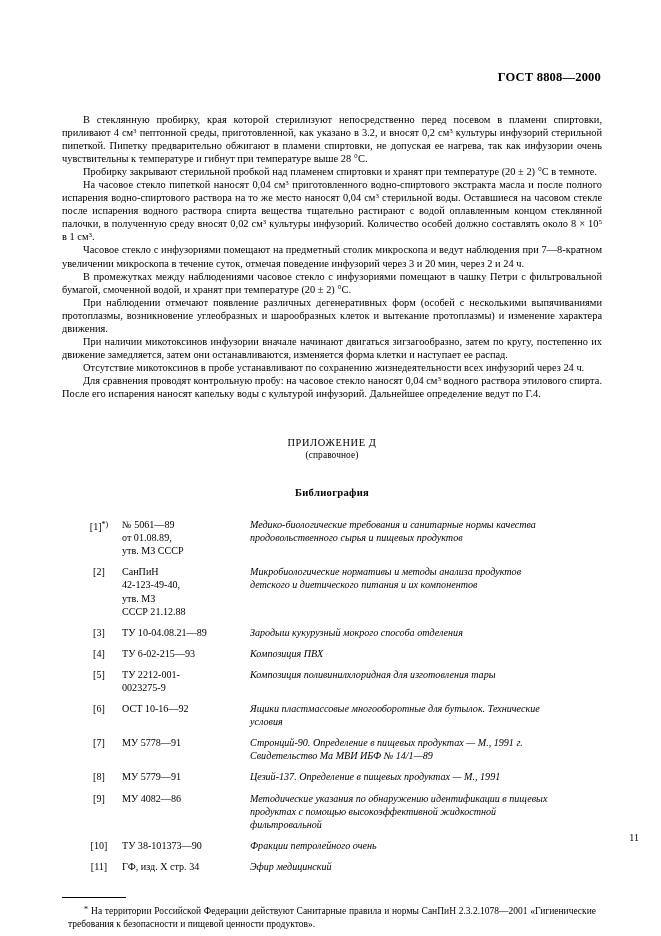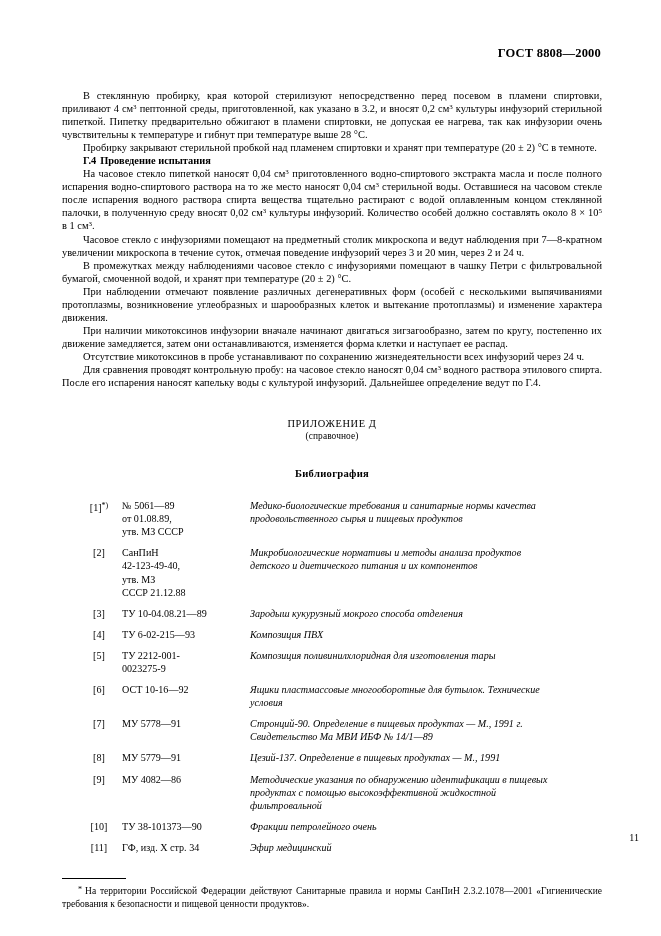--- a/index.html
+++ b/index.html
@@ -27,21 +27,21 @@
     top: 0;
     width: 540px;
   }
 
   
   .doc-header {
     text-align: right;
     font-weight: bold;
     font-size: 12.5px;
     letter-spacing: 0.2px;
-    padding-top: 46px;
+    padding-top: 70px;
     padding-right: 1px;
   }
 
   
   .body-block {
     margin-top: 28px;
   }
   p.para {
     margin: 0;
     font-size: 10.4px;
@@ -58,21 +58,21 @@
     font-weight: bold;
     text-indent: 21px;
     text-align: left;
   }
   h3.subhead .num { margin-right: 4px; }
 
   sup { font-size: 0.68em; vertical-align: 0.42em; line-height: 0; }
 
   
   .appendix-title {
-    margin-top: 28px;
+    margin-top: 36px;
     text-align: center;
     font-size: 10.4px;
     line-height: 13px;
     letter-spacing: 0.6px;
   }
   .appendix-sub {
     text-align: center;
     font-size: 9.4px;
     line-height: 12px;
     letter-spacing: 0.1px;
@@ -120,21 +120,21 @@
   .footnote-wrap {
     margin-top: 16px;
   }
   .footnote-rule {
     width: 64px;
     height: 0;
     border-top: 1.4px solid #000;
     margin: 0 0 5px 0;
   }
   p.footnote {
-    margin: 0;
+    margin: 6px;
     font-size: 9.5px;
     line-height: 12.2px;
     text-align: justify;
     text-indent: 16px;
   }
   p.footnote .star { vertical-align: 0.3em; font-size: 0.85em; margin-right: 3px; }
 
   
   .page-number {
     position: absolute;
@@ -152,23 +152,20 @@
 
     <div class="doc-header">
       <span>ГОСТ 8808—2000</span>
     </div>
 
     <div class="body-block">
 
       <p class="para">В стеклянную пробирку, края которой стерилизуют непосредственно перед посевом в пламени спиртовки, приливают 4  см<sup>3</sup> пептонной среды, приготовленной, как указано в 3.2, и вносят 0,2  см<sup>3</sup> культуры инфузорий стерильной пипеткой. Пипетку предварительно обжигают в пламени спиртовки, не допуская ее нагрева, так как инфузории очень чувствительны к температуре и гибнут при температуре выше 28 °С.</p>
       <p class="para">Пробирку закрывают стерильной пробкой над пламенем спиртовки и хранят при температуре (20 ± 2) °С в темноте.</p>
 
-      <h3 class="subhead">
-        <span class="num">Г.4</span><span>Проведение испытания</span>
-      </h3>
       <p class="para">На часовое стекло пипеткой наносят 0,04  см<sup>3</sup> приготовленного водно-спиртового экстракта масла и после полного испарения водно-спиртового раствора на то же место наносят 0,04  см<sup>3</sup> стерильной воды. Оставшиеся на часовом стекле после испарения водного раствора спирта вещества тщательно растирают с водой оплавленным концом стеклянной палочки, в полученную среду вносят 0,02  см<sup>3</sup> культуры инфузорий. Количество особей должно составлять около 8 × 10<sup>5</sup> в 1  см<sup>3</sup>.</p>
       <p class="para">Часовое стекло с инфузориями помещают на предметный столик микроскопа и ведут наблюдения при 7—8-кратном увеличении микроскопа в течение суток, отмечая поведение инфузорий через 3 и 20  мин, через 2 и 24  ч.</p>
       <p class="para">В промежутках между наблюдениями часовое стекло с инфузориями помещают в чашку Петри с фильтровальной бумагой, смоченной водой, и хранят при температуре (20 ± 2) °С.</p>
       <p class="para">При наблюдении отмечают появление различных дегенеративных форм (особей с несколькими выпячиваниями протоплазмы, возникновение углеобразных и шарообразных клеток и вытекание протоплазмы) и изменение характера движения.</p>
 
       <p class="para">При наличии микотоксинов инфузории вначале начинают двигаться зигзагообразно, затем по кругу, постепенно их движение замедляется, затем они останавливаются, изменяется форма клетки и наступает ее распад.</p>
       <p class="para">Отсутствие микотоксинов в пробе устанавливают по сохранению жизнедеятельности всех инфузорий через 24  ч.</p>
       <p class="para">Для сравнения проводят контрольную пробу: на часовое стекло наносят 0,04  см<sup>3</sup> водного раствора этилового спирта. После его испарения наносят капельку воды с культурой инфузорий. Дальнейшее определение ведут по Г.4.</p>
 
     </div>

